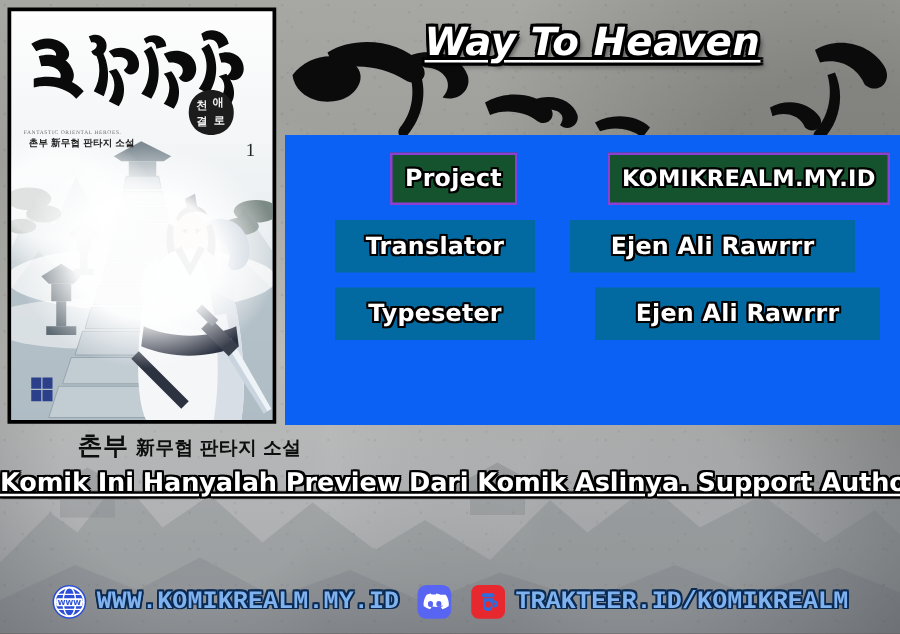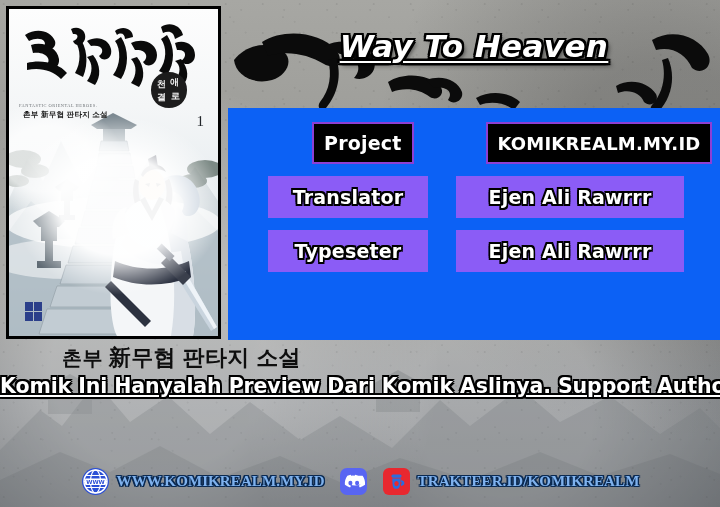--- a/index.html
+++ b/index.html
@@ -134,21 +134,21 @@
     background: #0c61f5;
     box-sizing: border-box;
     padding: 14px 16px 10px 40px;
   }
   .credit-row {
     display: flex;
     align-items: center;
     gap: 28px;
     margin-bottom: 12px;
   }
-  .credit-row:last-child { margin-bottom: 16px; }
+  .credit-row:last-child { margin-bottom: 16px; justify-content: space-between; }
 
   .credit-box {
     height: 42px;
     display: flex;
     align-items: center;
     justify-content: center;
     box-sizing: border-box;
     padding: 0 10px;
   }
   .credit-box .txt {
@@ -161,41 +161,41 @@
     text-shadow:
       -1.6px -1.6px 0 #000, 1.6px -1.6px 0 #000,
       -1.6px  1.6px 0 #000, 1.6px  1.6px 0 #000,
       -1.6px 0 0 #000, 1.6px 0 0 #000,
        0 -1.6px 0 #000, 0 1.6px 0 #000;
   }
   .credit-label { width: 160px; }
   .credit-value { width: 228px; }
 
   .box-purple {
-    background: #000000;
+    background: #14532d;
     border: 2px solid #8d3fd4;
     margin-left: 44px;
   }
   .box-lightblue {
-    background: #8b5cf6;
+    background: #0369a1;
     border: none;
   }
   .credit-value.box-purple .txt { font-size: 18px; }
 
   
   .kor-sub {
     position: absolute;
     left: 62px; top: 343px;
     font-size: 20px;
     font-weight: bold;
     color: #0e0e0e;
     white-space: nowrap;
     letter-spacing: .4px;
   }
-  .kor-sub .thin { font-weight: bold; font-size: 22px; }
+  .kor-sub .thin { font-weight: bold; font-size: 15px; }
 
   .notice {
     position: absolute;
     left: 0; right: 0; top: 374px;
     text-align: center;
   }
   .notice-line {
     font-family: "DejaVu Sans", sans-serif;
     font-weight: bold;
     font-size: 20.5px;
@@ -209,21 +209,21 @@
     text-shadow:
       -1.7px -1.7px 0 #000, 1.7px -1.7px 0 #000,
       -1.7px  1.7px 0 #000, 1.7px  1.7px 0 #000,
       -1.7px 0 0 #000, 1.7px 0 0 #000,
        0 -1.7px 0 #000, 0 1.7px 0 #000;
   }
 
   
   .main-title {
     position: absolute;
-    left: 228px; top: 28px;
+    left: 228px; top: 16px;
     width: 492px;
     text-align: center;
     font-family: "DejaVu Sans", sans-serif;
     font-weight: bold;
     font-style: italic;
     font-size: 31px;
     color: #ffffff;
     letter-spacing: .4px;
     text-decoration: underline;
     text-underline-offset: 4px;
@@ -247,23 +247,23 @@
     gap: 14px;
     padding: 0 8px;
     box-sizing: border-box;
   }
   .flink {
     display: flex;
     align-items: center;
     gap: 7px;
   }
   .flink .label {
-    font-family: Liberation Serif, serif;
+    font-family: Liberation Mono, monospace;
     font-weight: bold;
-    font-size: 15px;
+    font-size: 20px;
     color: #7fb2ee;
     white-space: nowrap;
     letter-spacing: .1px;
     text-shadow:
       -1.4px -1.4px 0 #0b2a52, 1.4px -1.4px 0 #0b2a52,
       -1.4px  1.4px 0 #0b2a52, 1.4px  1.4px 0 #0b2a52,
       -1.4px 0 0 #0b2a52, 1.4px 0 0 #0b2a52,
        0 -1.4px 0 #0b2a52, 0 1.4px 0 #0b2a52;
   }
   .ficon { width: 29px; height: 29px; flex: 0 0 auto; }

